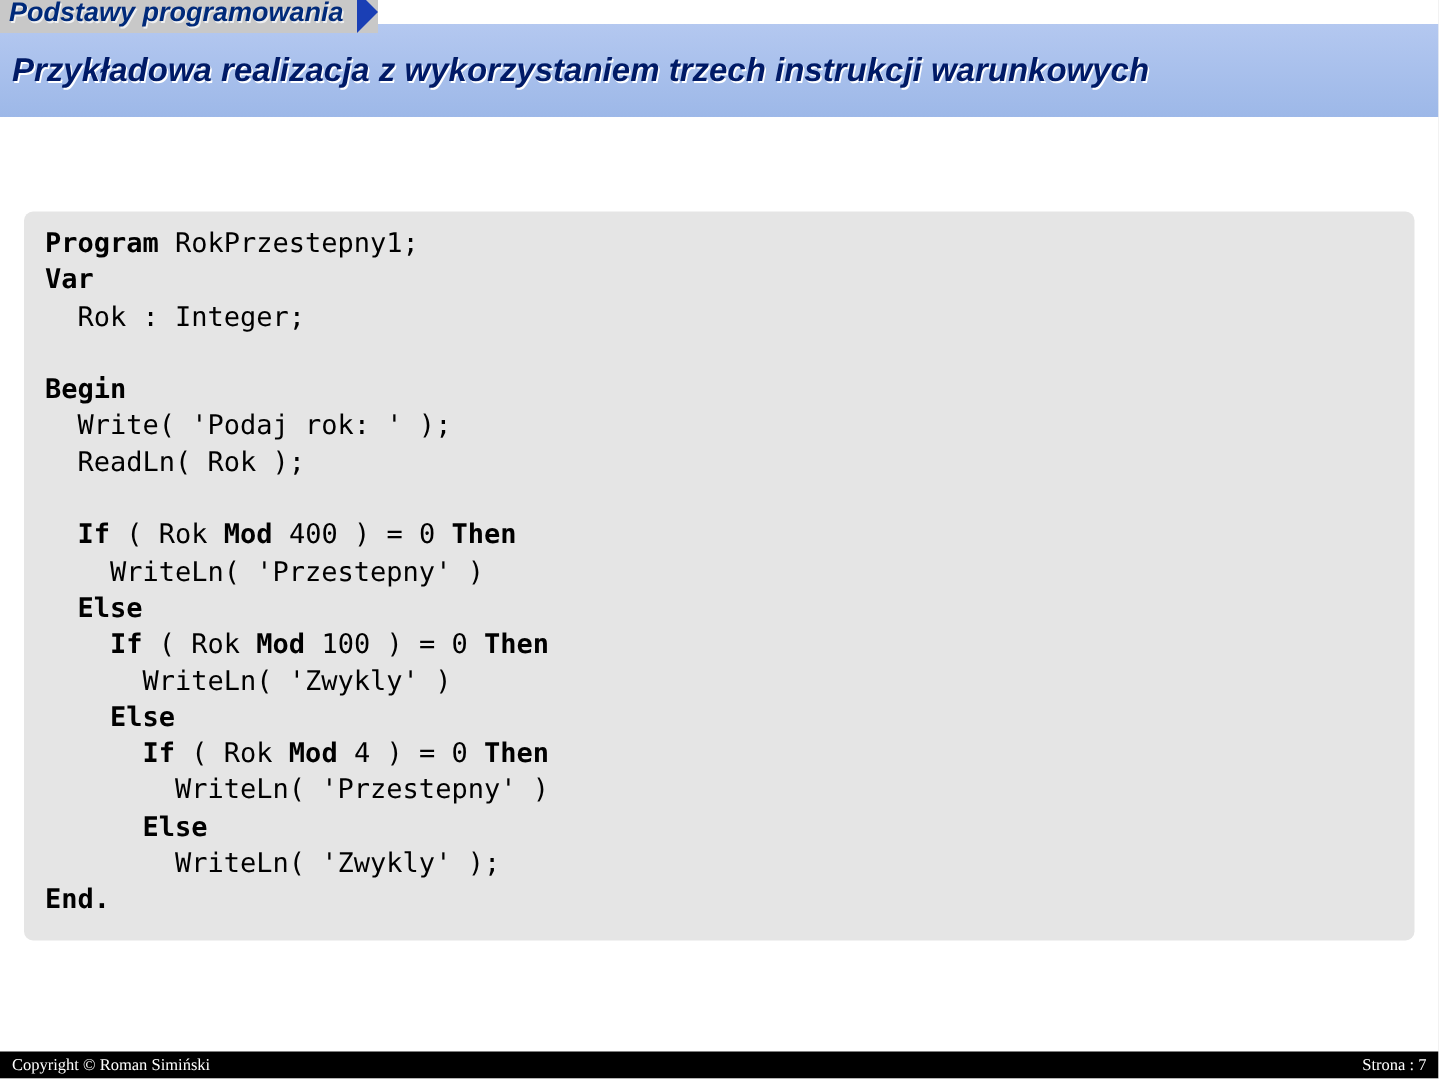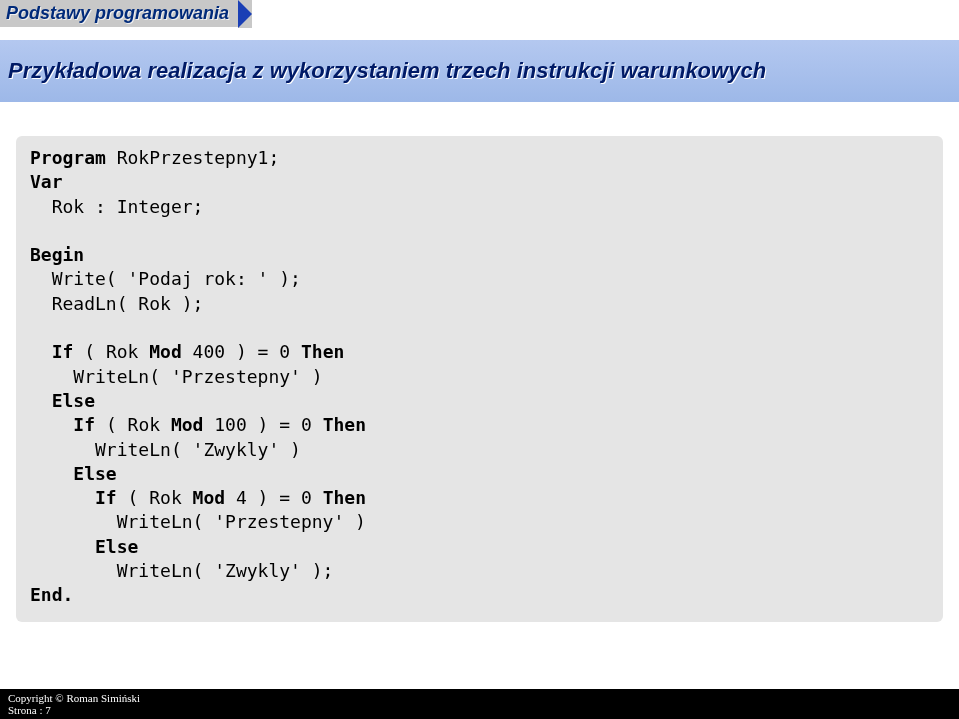--- a/index.html
+++ b/index.html
@@ -6,22 +6,22 @@
   body {
     width: 959px;
     height: 719px;
     background: #ffffff;
     font-family: Arial, Helvetica, sans-serif;
     position: relative;
     overflow: hidden;
   }
   .header-bar {
     display: flex;
-    align-items: flex-start;
-    height: 40px;
+    align-items: center;
+    height: 16px;
   }
   .breadcrumb-left {
     background: #c8c8c8;
     color: #002a7a;
     font-weight: bold;
     font-style: italic;
     font-size: 18px;
     padding: 3px 10px 3px 6px;
     text-shadow: 1px 1px 0 #f0f0f0;
     display: flex;
@@ -55,20 +55,21 @@
     background: linear-gradient(to bottom, #b4c8f0, #9db8e8);
     padding: 18px 8px;
     color: #001a66;
     font-weight: bold;
     font-style: italic;
     font-size: 22px;
     text-shadow: 1px 1px 0 #ffffff;
   }
   .content {
     padding: 34px 16px 16px 16px;
+    margin-top: 29px;
   }
   .code-block {
     background: #e5e5e5;
     border-radius: 6px;
     padding: 10px 14px 14px 14px;
     font-family: "DejaVu Sans Mono", "Courier New", monospace;
     font-size: 18px;
     line-height: 1.35;
     color: #000000;
     white-space: pre;
@@ -79,21 +80,20 @@
     bottom: 0;
     left: 0;
     right: 0;
     background: #000000;
     color: #ffffff;
     font-size: 11px;
     padding: 3px 8px;
     display: flex;
     justify-content: space-between;
     font-family: "Times New Roman", serif;
-    flex-direction: column;
   }
 </style>
 </head>
 <body>
 
 <div class="header-bar">
   <div class="breadcrumb-left">Podstawy programowania</div>
   <div class="breadcrumb-arrow-wrap">
     <div class="breadcrumb-arrow"></div>
   </div>

